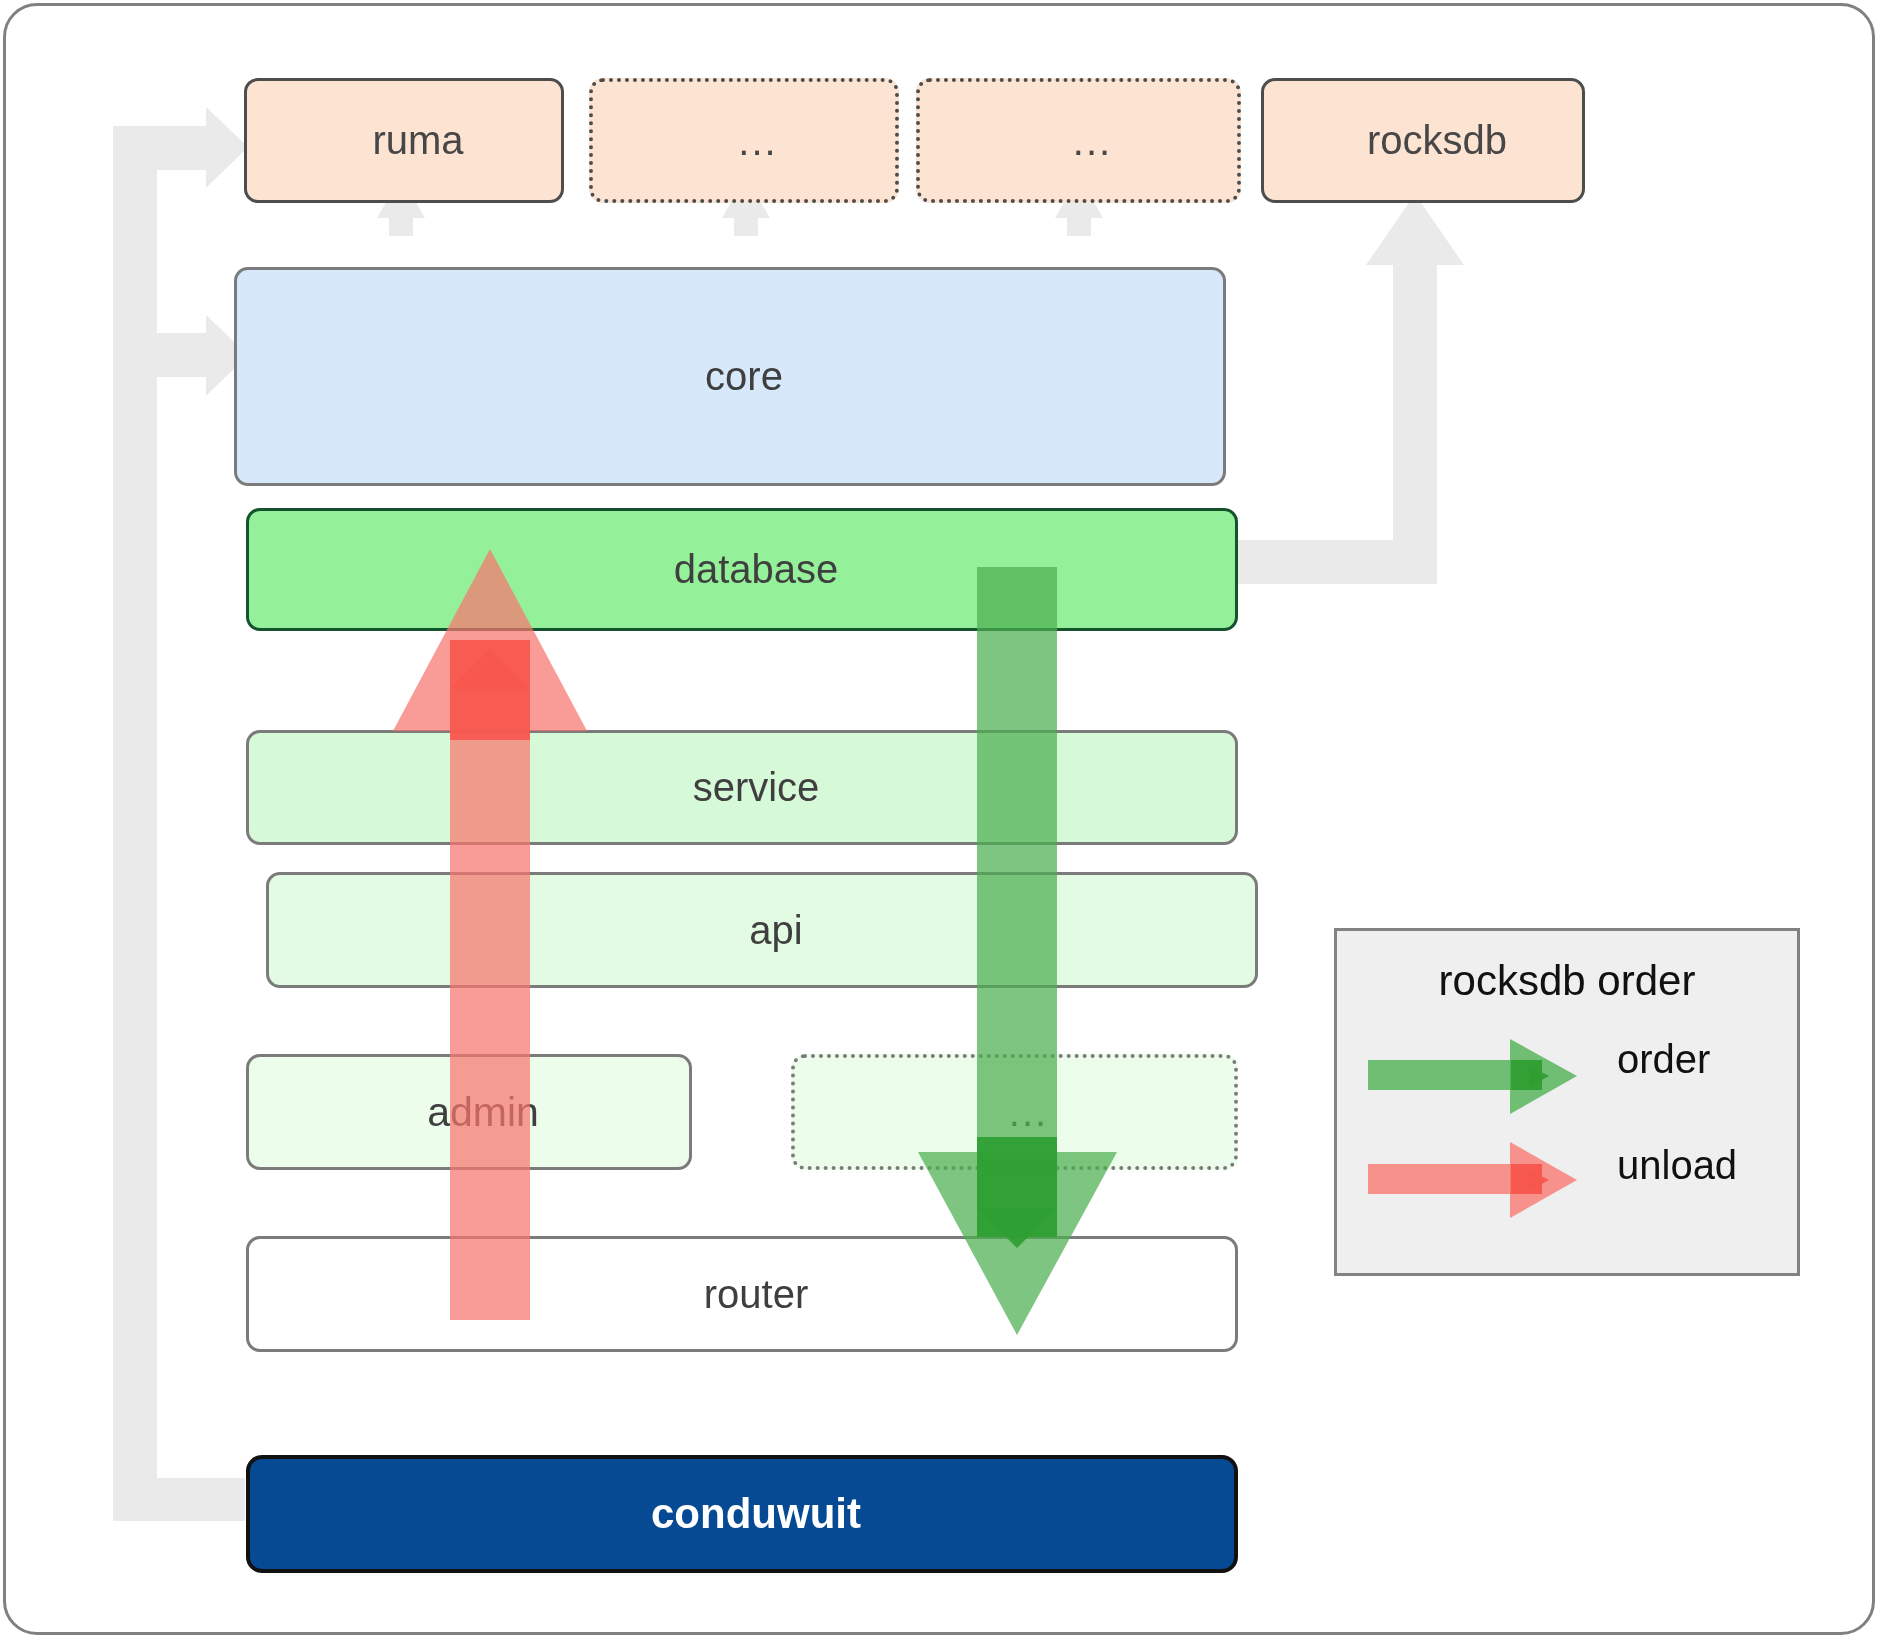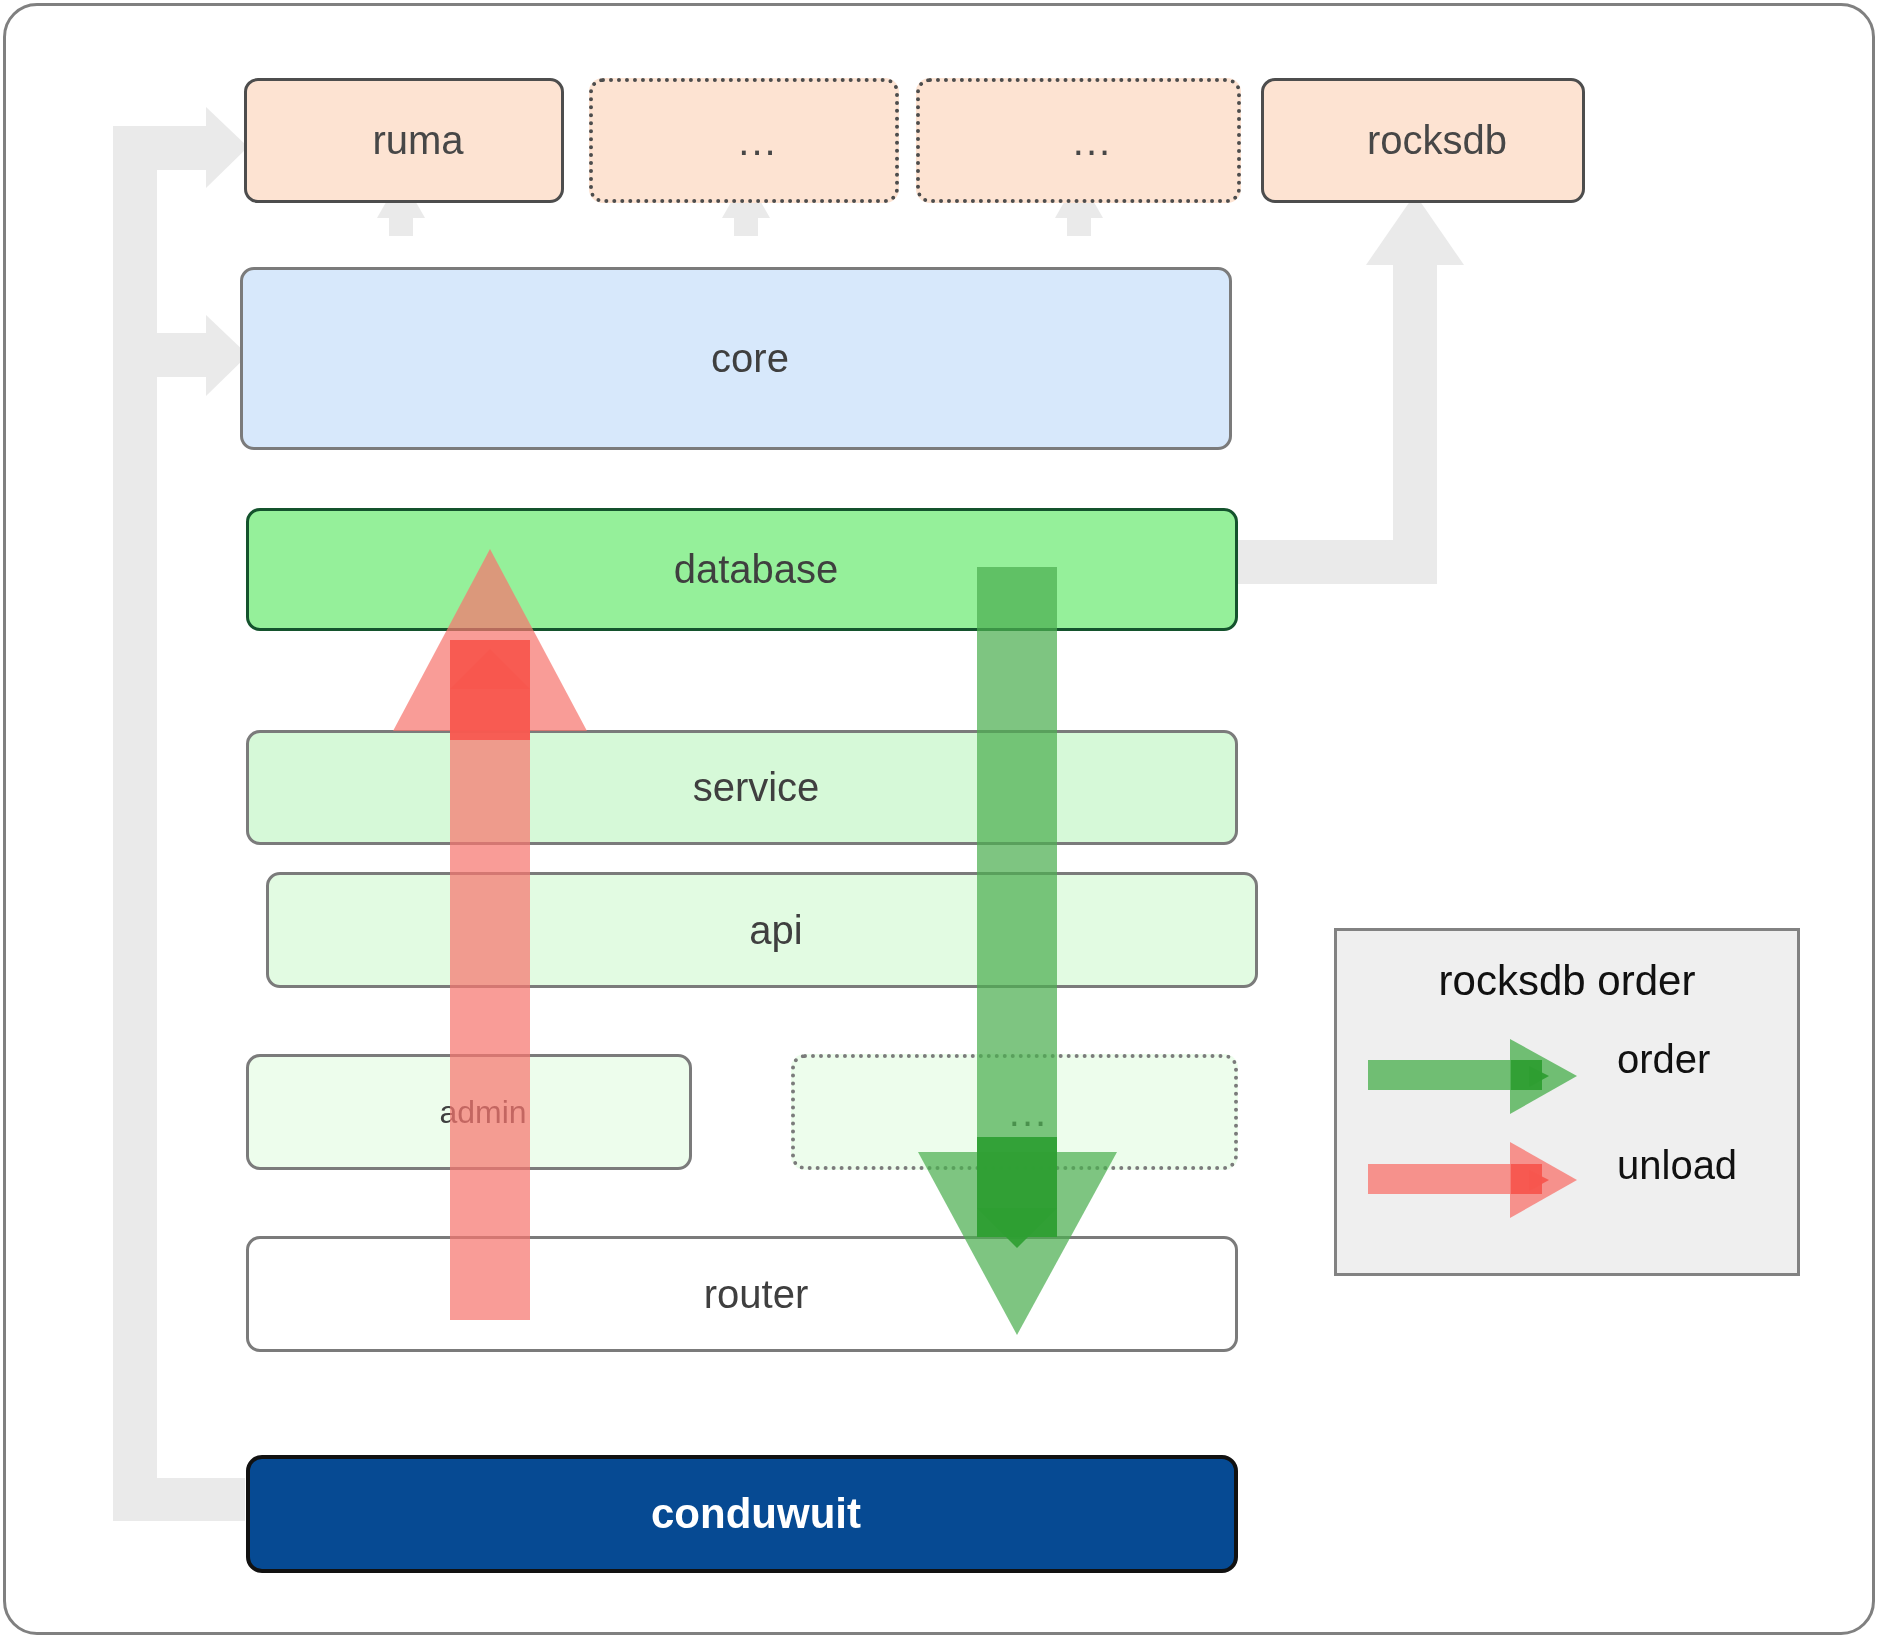--- a/index.html
+++ b/index.html
@@ -94,21 +94,21 @@
     background: #e2fbe2;
     border: 3px solid #7b7b7b;
     border-radius: 14px;
     font-size: 40px;
     margin-left: 20px;
   }
   .admin {
     background: #edfdec;
     border: 3px solid #7b7b7b;
     border-radius: 14px;
-    font-size: 32px;
+    font-size: 41px;
   }
   .dotsbox {
     background: #edfdec;
     border: 4px dotted #7b7b7b;
     border-radius: 14px;
   }
   .router {
     background: #ffffff;
     border: 3px solid #7b7b7b;
     border-radius: 14px;
@@ -205,21 +205,21 @@
   </div>
 
   <div class="node orange dotted" style="left:916px; top:78px; width:325px; height:125px;">
     <span class="nlabel dots">...</span>
   </div>
 
   <div class="node orange" style="left:1261px; top:78px; width:324px; height:125px;">
     <span class="nlabel">rocksdb</span>
   </div>
 
-  <div class="node core" style="left:240px; top:267px; width:992px; height:183px;">
+  <div class="node core" style="left:234px; top:267px; width:992px; height:219px;">
     <span class="nlabel">core</span>
   </div>
 
   <div class="node db" style="left:246px; top:508px; width:992px; height:123px;">
     <span class="nlabel">database</span>
   </div>
 
   <div class="node service" style="left:246px; top:690px; width:992px; height:115px;">
     <span class="nlabel">service</span>
   </div>

